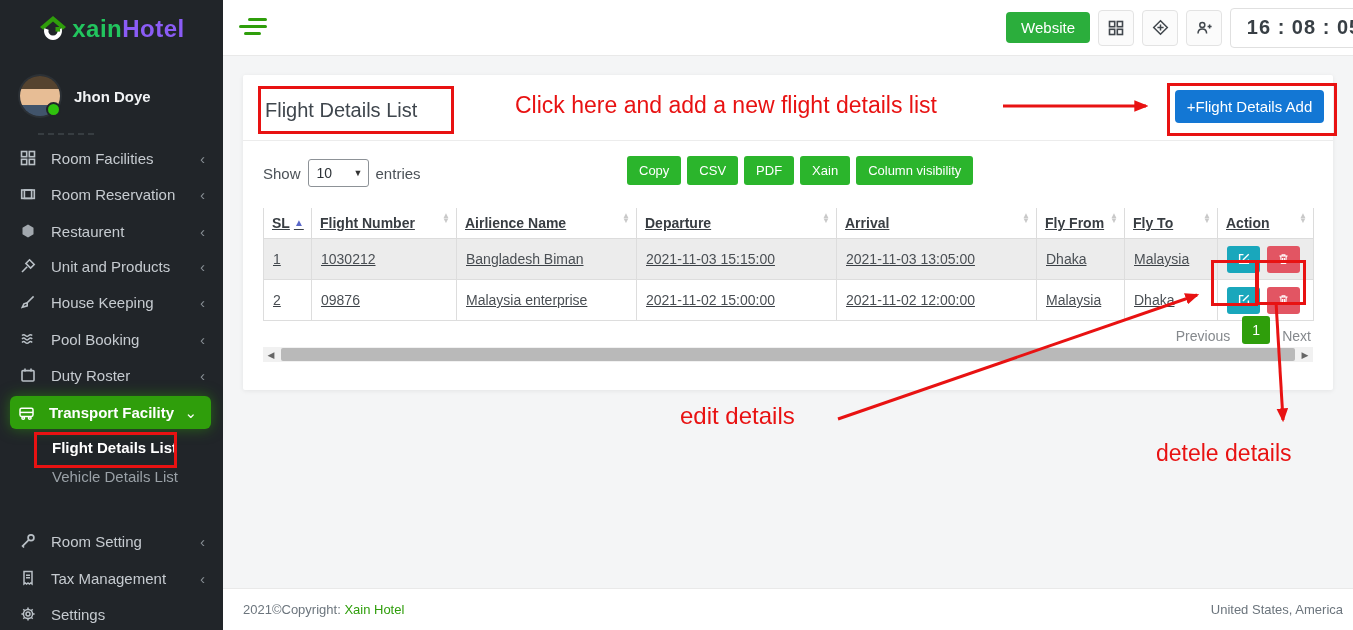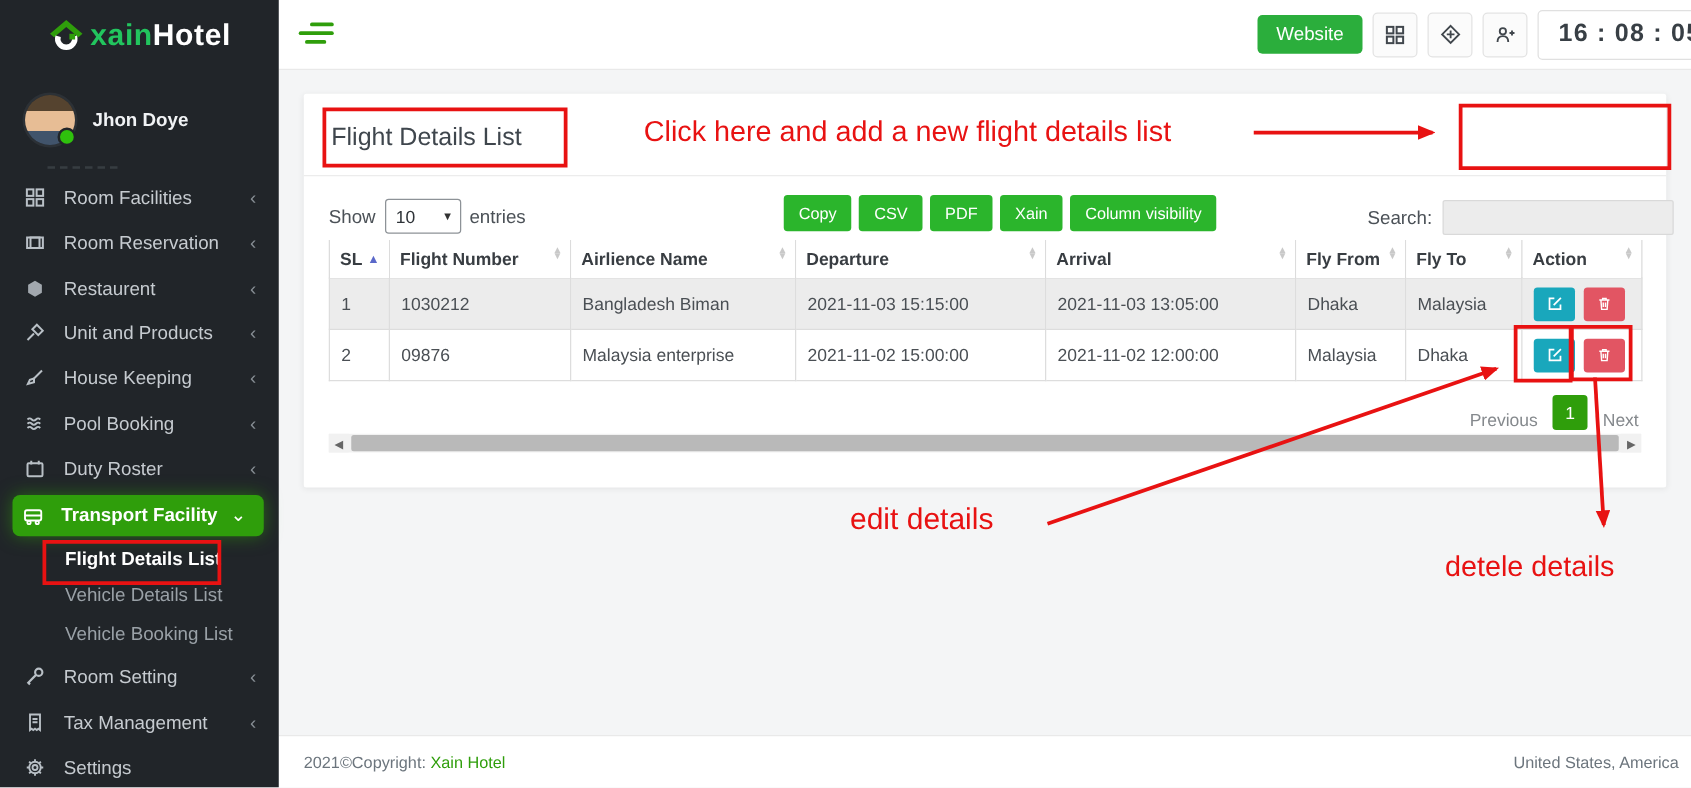--- a/index.html
+++ b/index.html
@@ -5,21 +5,21 @@
   html,body{margin:0;padding:0;}
   body{width:1353px;height:630px;position:relative;overflow:hidden;
        font-family:"Liberation Sans",sans-serif;background:#f4f5f6;color:#3a4046;}
   svg{display:block;}
 
   
   .sidebar{position:absolute;left:0;top:0;width:223px;height:630px;background:#212529;z-index:10;}
   .logo{position:absolute;left:0;top:0;width:223px;height:58px;display:flex;align-items:center;justify-content:center;gap:4px;cursor:pointer;}
   .brand{font-size:24px;font-weight:bold;letter-spacing:.5px;}
   .brand .b1{color:#22c55e;}
-  .brand .b2{color:#ffffff;}
+  .brand .b2{color:#8b5cf6;}
   .user{position:absolute;left:20px;top:76px;display:flex;align-items:center;gap:14px;}
   .avatar{width:40px;height:40px;border-radius:50%;position:relative;
           background:linear-gradient(180deg,#55432f 0 32%,#e7bd95 32% 72%,#41546b 72%);
           box-shadow:0 0 0 2px #2c3136;}
   .avatar::after{content:"";position:absolute;right:-1px;bottom:-1px;width:11px;height:11px;border-radius:50%;
                  background:#2fc10d;border:2px solid #212529;}
   .user-name{color:#f1f3f5;font-weight:bold;font-size:15px;}
   .nav-dashes{position:absolute;left:38px;top:133px;width:56px;border-top:2px dashed #4a5156;opacity:.55;}
   .mi{position:absolute;left:0;width:223px;height:36px;display:flex;align-items:center;padding:0 0 0 20px;box-sizing:border-box;cursor:pointer;}
   .mico{width:18px;height:16px;color:#b9c0c6;flex:0 0 18px;}
@@ -62,21 +62,21 @@
               justify-content:space-between;padding:0 5px 0 8px;font-size:14px;color:#2e3338;cursor:pointer;background:#fff;}
   .select-caret{font-size:9px;color:#333;}
   .export-group{position:absolute;left:384px;top:81px;display:flex;gap:6px;}
   .btn-exp{background:#2bb52c;color:#fff;border:none;border-radius:3px;height:29px;padding:0 12px;font-size:13px;
            font-family:"Liberation Sans",sans-serif;cursor:pointer;}
   .search-group{position:absolute;left:851px;top:85px;display:flex;align-items:center;gap:8px;font-size:15px;color:#4b5157;}
   .search-input{width:171px;height:26px;background:#ececec;border:1px solid #d9d9d9;border-radius:2px;outline:none;
                 font-family:"Liberation Sans",sans-serif;font-size:14px;padding:0 6px;color:#333;}
 
   
-  .ftable{position:absolute;left:20px;top:117px;width:1050px;border-collapse:collapse;table-layout:fixed;font-size:14px;}
+  .ftable{position:absolute;left:20px;top:133px;width:1050px;border-collapse:collapse;table-layout:fixed;font-size:14px;text-decoration:underline;}
   .ftable th{height:30px;text-align:left;font-weight:bold;color:#383d42;border:1px solid #dcdcdc;border-top:none;
              padding:0 8px;position:relative;background:#fff;cursor:pointer;}
   .ftable td{height:40px;color:#4a4f54;border:1px solid #dddddd;padding:0 9px;background:#fff;}
   .ftable tr.striped td{background:#ececec;}
   .sort-asc{color:#5a68c9;font-size:10px;margin-left:4px;vertical-align:2px;}
   .sort-both{position:absolute;right:6px;top:6px;display:flex;flex-direction:column;line-height:.6;color:#c9c9c9;font-size:8px;}
   .act-btn{width:33px;height:27px;border:none;border-radius:3px;display:inline-flex;align-items:center;justify-content:center;
            cursor:pointer;vertical-align:middle;}
   .act-edit{background:#19a7bc;margin-right:7px;}
   .act-del{background:#e25563;}
@@ -213,23 +213,20 @@
     <span class="milabel">Transport Facility</span>
     <span class="michev">⌄</span>
   </div>
 
   <div class="smi current" style="top:432px">
     <span>Flight Details List</span>
   </div>
   <div class="smi" style="top:461px">
     <span>Vehicle Details List</span>
   </div>
-  <div class="smi" style="top:492px">
-    <span>Vehicle Booking List</span>
-  </div>
 
   <div class="mi" style="top:523px">
     <span class="mico">
       <svg width="16" height="16" viewBox="0 0 16 16" stroke="currentColor" fill="none" stroke-width="1.7">
           <circle cx="11" cy="4.8" r="2.9"></circle>
           <path d="M8.8 6.9 L2.6 13.1 l1.4 1.4"></path>
         </svg>
     </span>
     <span class="milabel">Room Setting</span>
     <span class="michev">‹</span>
@@ -288,43 +285,40 @@
         </svg>
     </div>
     <div class="clock">16 : 08 : 05</div>
   </div>
 </div>
 
 <div class="content-bg"></div>
 
 <div class="card">
   <div class="card-title">Flight Details List</div>
+  <button class="btn-add">+Flight Details Add</button>
   <div class="card-divider"></div>
 
   <div class="show-group">
     <span>Show</span>
     <div class="select-box">
       <span>10</span>
       <span class="select-caret">▼</span>
     </div>
     <span>entries</span>
   </div>
 
   <div class="export-group">
     <button class="btn-exp">Copy</button>
     <button class="btn-exp">CSV</button>
     <button class="btn-exp">PDF</button>
     <button class="btn-exp">Xain</button>
     <button class="btn-exp">Column visibility</button>
   </div>
 
-  <div class="search-group">
-    <span>Search:</span>
-    <input class="search-input" value="" style="">
-  </div>
 
   <table class="ftable">
     <colgroup>
       <col style="width:48px">
         <col style="width:145px">
         <col style="width:180px">
         <col style="width:200px">
       <col style="width:200px">
         <col style="width:88px">
         <col style="width:93px">

